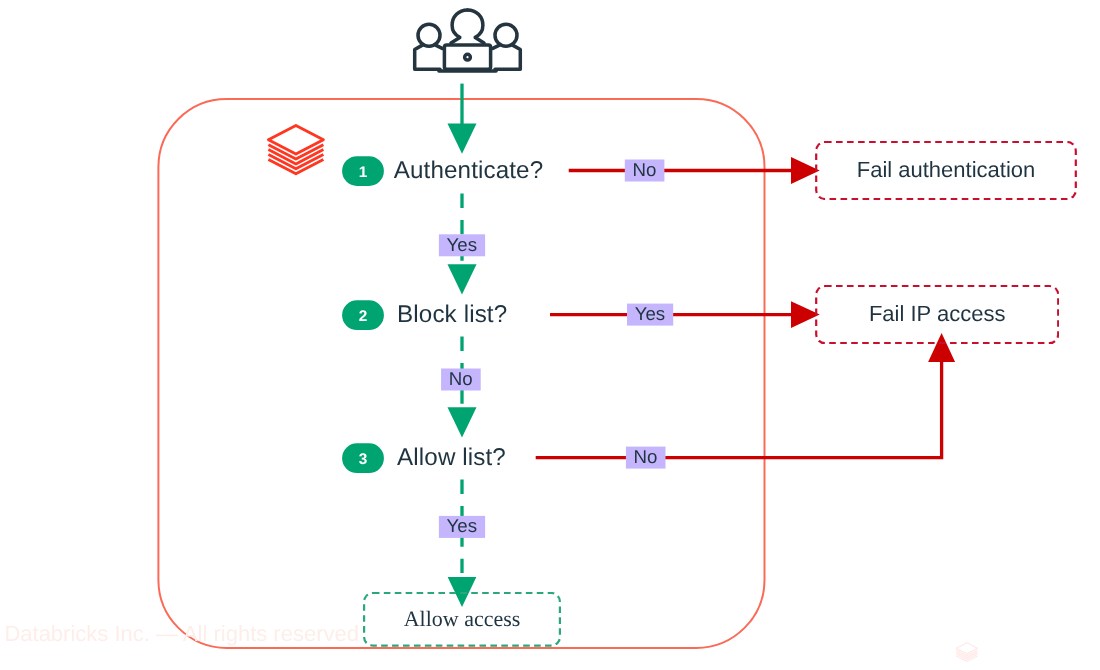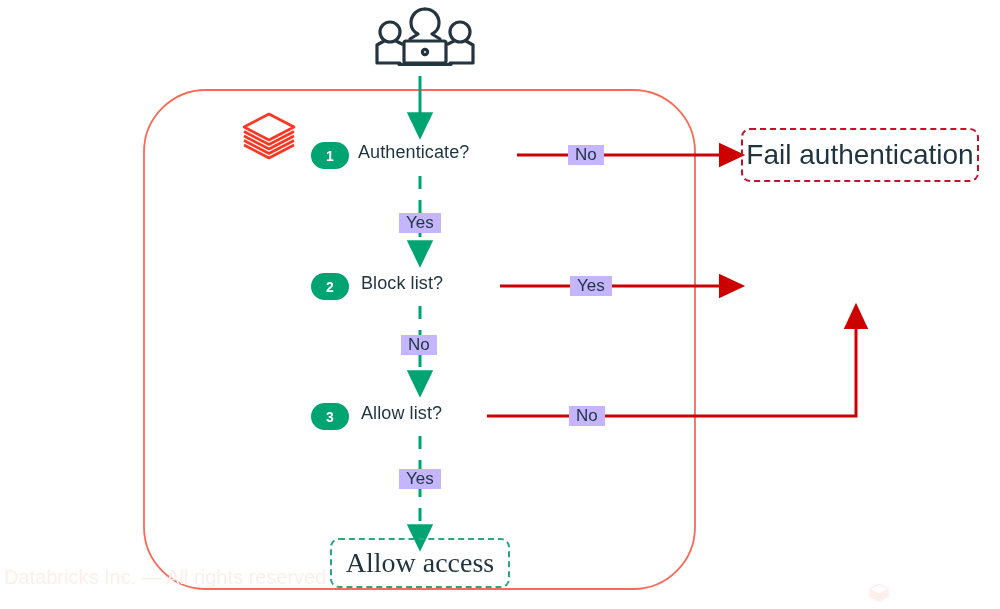--- a/index.html
+++ b/index.html
@@ -19,42 +19,42 @@
   }
   #diagram-svg {
     position: absolute;
     left: 0;
     top: 0;
     width: 1000px;
     height: 609px;
   }
   .node-text {
     position: absolute;
-    font-size: 18px;
+    font-size: 22px;
     color: #1f3440;
     white-space: nowrap;
     letter-spacing: 0.1px;
   }
   .edge-label {
     position: absolute;
     font-size: 17px;
     color: #1f3440;
     background: #c4b5fd;
     padding: 0 7px;
     white-space: nowrap;
     line-height: 20px;
   }
   .term-box {
     position: absolute;
     box-sizing: border-box;
     display: flex;
     align-items: center;
     justify-content: center;
     border-radius: 9px;
-    font-size: 28px;
+    font-size: 20px;
     color: #1f3440;
     white-space: nowrap;
   }
   .term-fail {
     border: 2px dashed #c8102e;
   }
   .term-allow {
     border: 2px dashed #2aa87a;
   }
   .badge {
@@ -182,20 +182,23 @@
   <div class="edge-label" style="left:399px; top:213px;">Yes</div>
   <div class="edge-label" style="left:570px; top:276px;">Yes</div>
   <div class="edge-label" style="left:401px; top:335px;">No</div>
   <div class="edge-label" style="left:569px; top:406px;">No</div>
   <div class="edge-label" style="left:399px; top:469px;">Yes</div>
 
   <div class="term-box term-fail" style="left:741px; top:128px; width:238px; height:54px;">
     <span>Fail authentication</span>
   </div>
 
+  <div class="term-box term-fail" style="left:741px; top:259px; width:222px; height:54px;">
+    <span>Fail IP access</span>
+  </div>
 
   <div class="term-box term-allow" style="left:330px; top:538px; width:180px; height:50px;font-family:Liberation Serif, serif;">
     <span>Allow access</span>
   </div>
 
   <div class="watermark-text">Databricks Inc. — All rights reserved</div>
 
   <svg class="wm-logo" viewBox="0 0 62 62">
     <g fill="none" stroke="#ff3621" stroke-width="3" stroke-linejoin="round">
       <path d="M31 6 L56 19 L31 32 L6 19 Z"></path>

